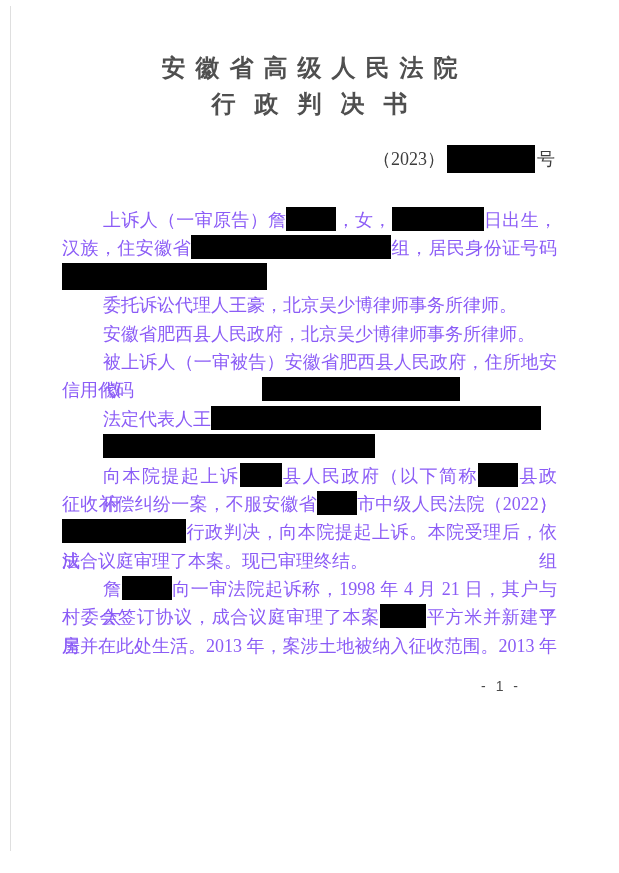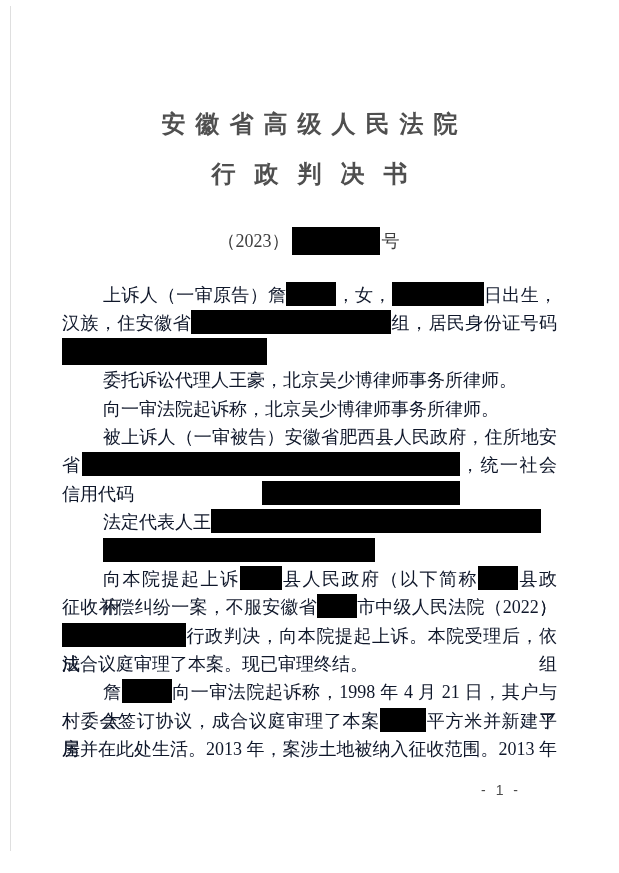--- a/index.html
+++ b/index.html
@@ -16,51 +16,51 @@
     left: 10px;
     top: 6px;
     width: 1px;
     height: 845px;
     background: rgba(80,80,80,0.18);
   }
   .page {
     position: relative;
     width: 619px;
     height: 873px;
-    padding: 108px 62px 0 62px;
+    padding: 52px 62px 0 62px;
     border-radius: 32px;
   }
   .title-block { text-align: center; color: #4f4f4f; }
   .court-name {
     font-size: 24px;
     font-weight: bold;
     letter-spacing: 10px;
     padding-left: 10px;
     line-height: 32px;
   }
   .doc-type {
     font-size: 24px;
     font-weight: bold;
     letter-spacing: 19px;
     padding-left: 19px;
     line-height: 32px;
-    margin-top: 18px;
+    margin-top: 4px;
   }
   .case-number-line {
-    margin-top: 36px;
-    text-align: center;
+    margin-top: 24px;
+    text-align: right;
     font-size: 18px;
     line-height: 30px;
     padding-right: 2px;
     white-space: nowrap;
   }
   .doc-body {
-    margin-top: 25px;
+    margin-top: 32px;
     font-size: 18px;
-    color: #0f172a;
+    color: #8b5cf6;
   }
   .line {
     line-height: 28.4px;
     height: 28.4px;
     white-space: nowrap;
     overflow: visible;
   }
   .line.indent { padding-left: 41px; }
   .line.fill { text-align: justify; text-align-last: justify; white-space: normal; }
   .redaction {
@@ -102,23 +102,22 @@
 
   <div class="case-number-line">
     <span>（2023）</span><span class="case-redaction"></span><span>号</span>
   </div>
 
   <div class="doc-body">
       <div class="line indent fill"><span>上诉人（一审原告）詹</span><span class="redaction" style="width: 50px;"></span><span>，女，</span><span class="redaction" style="width: 92px;"></span><span>日出生，</span></div>
       <div class="line fill"><span>汉族，住安徽省</span><span class="redaction" style="width: 200px;"></span><span>组，居民身份证号码</span></div>
       <div class="line"><span class="redaction tall" style="width: 205px;"></span></div>
       <div class="line indent"><span>委托诉讼代理人王豪，北京吴少博律师事务所律师。</span></div>
-      <div class="line indent"><span>向一审法院起诉称，北京吴少博律师事务所律师。</span></div>
+      <div class="line indent"><span>安徽省肥西县人民政府，北京吴少博律师事务所律师。</span></div>
       <div class="line indent fill"><span>被上诉人（一审被告）安徽省肥西县人民政府，住所地安徽</span></div>
-      <div class="line fill"><span>省</span><span class="redaction" style="width: 378px;"></span><span>，统一社会</span></div>
       <div class="line"><span>信用代码</span><span class="redaction" style="width: 198px; margin-left: 128px;"></span></div>
       <div class="line indent"><span>法定代表人王</span><span class="redaction" style="width: 330px;"></span></div>
       <div class="line indent"><span class="redaction" style="width: 272px;"></span></div>
       <div class="line indent fill"><span>向本院提起上诉</span><span class="redaction" style="width: 42px;"></span><span>县人民政府（以下简称</span><span class="redaction" style="width: 40px;"></span><span>县政府）</span></div>
       <div class="line fill"><span>征收补偿纠纷一案，不服安徽省</span><span class="redaction" style="width: 40px;"></span><span>市中级人民法院（2022）</span><span class="redaction" style="width: 30px;"></span></div>
       <div class="line fill"><span class="redaction" style="width: 124px;"></span><span>行政判决，向本院提起上诉。本院受理后，依法组</span></div>
       <div class="line"><span>成合议庭审理了本案。现已审理终结。</span></div>
       <div class="line indent fill"><span>詹</span><span class="redaction" style="width: 50px;"></span><span>向一审法院起诉称，1998 年 4 月 21 日，其户与太平</span></div>
       <div class="line fill"><span>村委会签订协议，成合议庭审理了本案</span><span class="redaction" style="width: 46px;"></span><span>平方米并新建了房</span></div>
       <div class="line fill"><span>屋并在此处生活。2013 年，案涉土地被纳入征收范围。2013 年</span></div>

